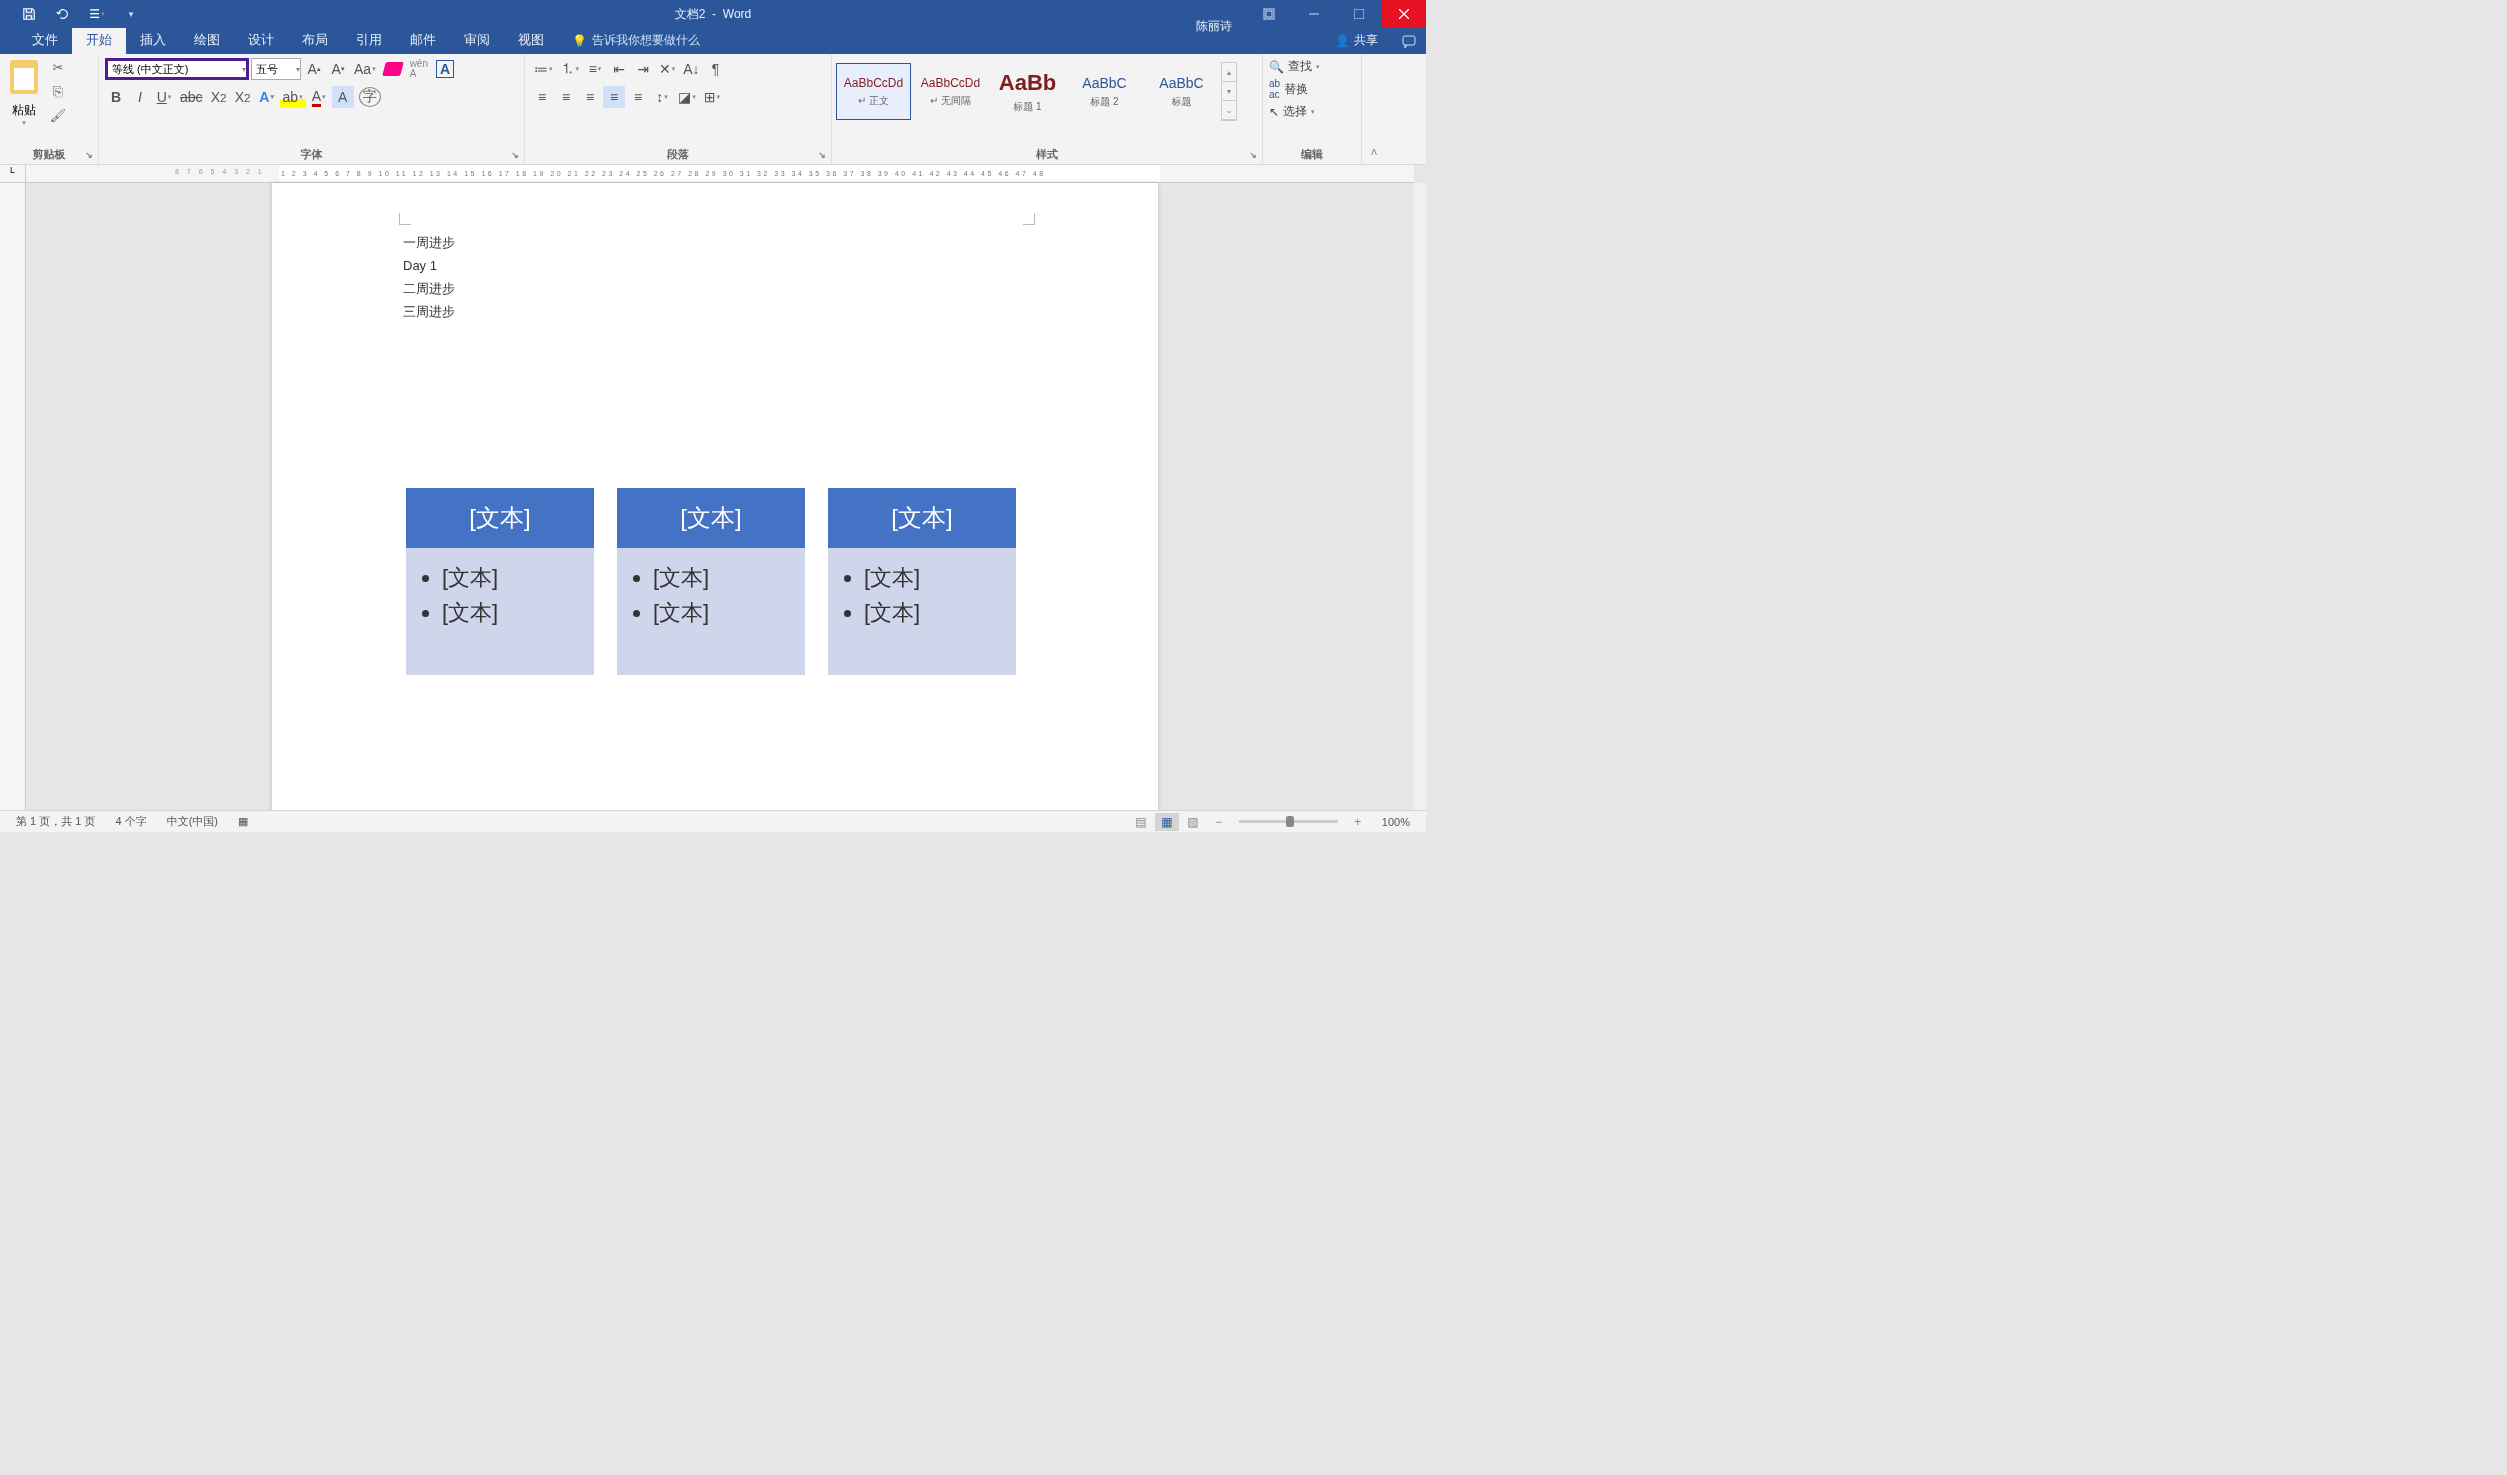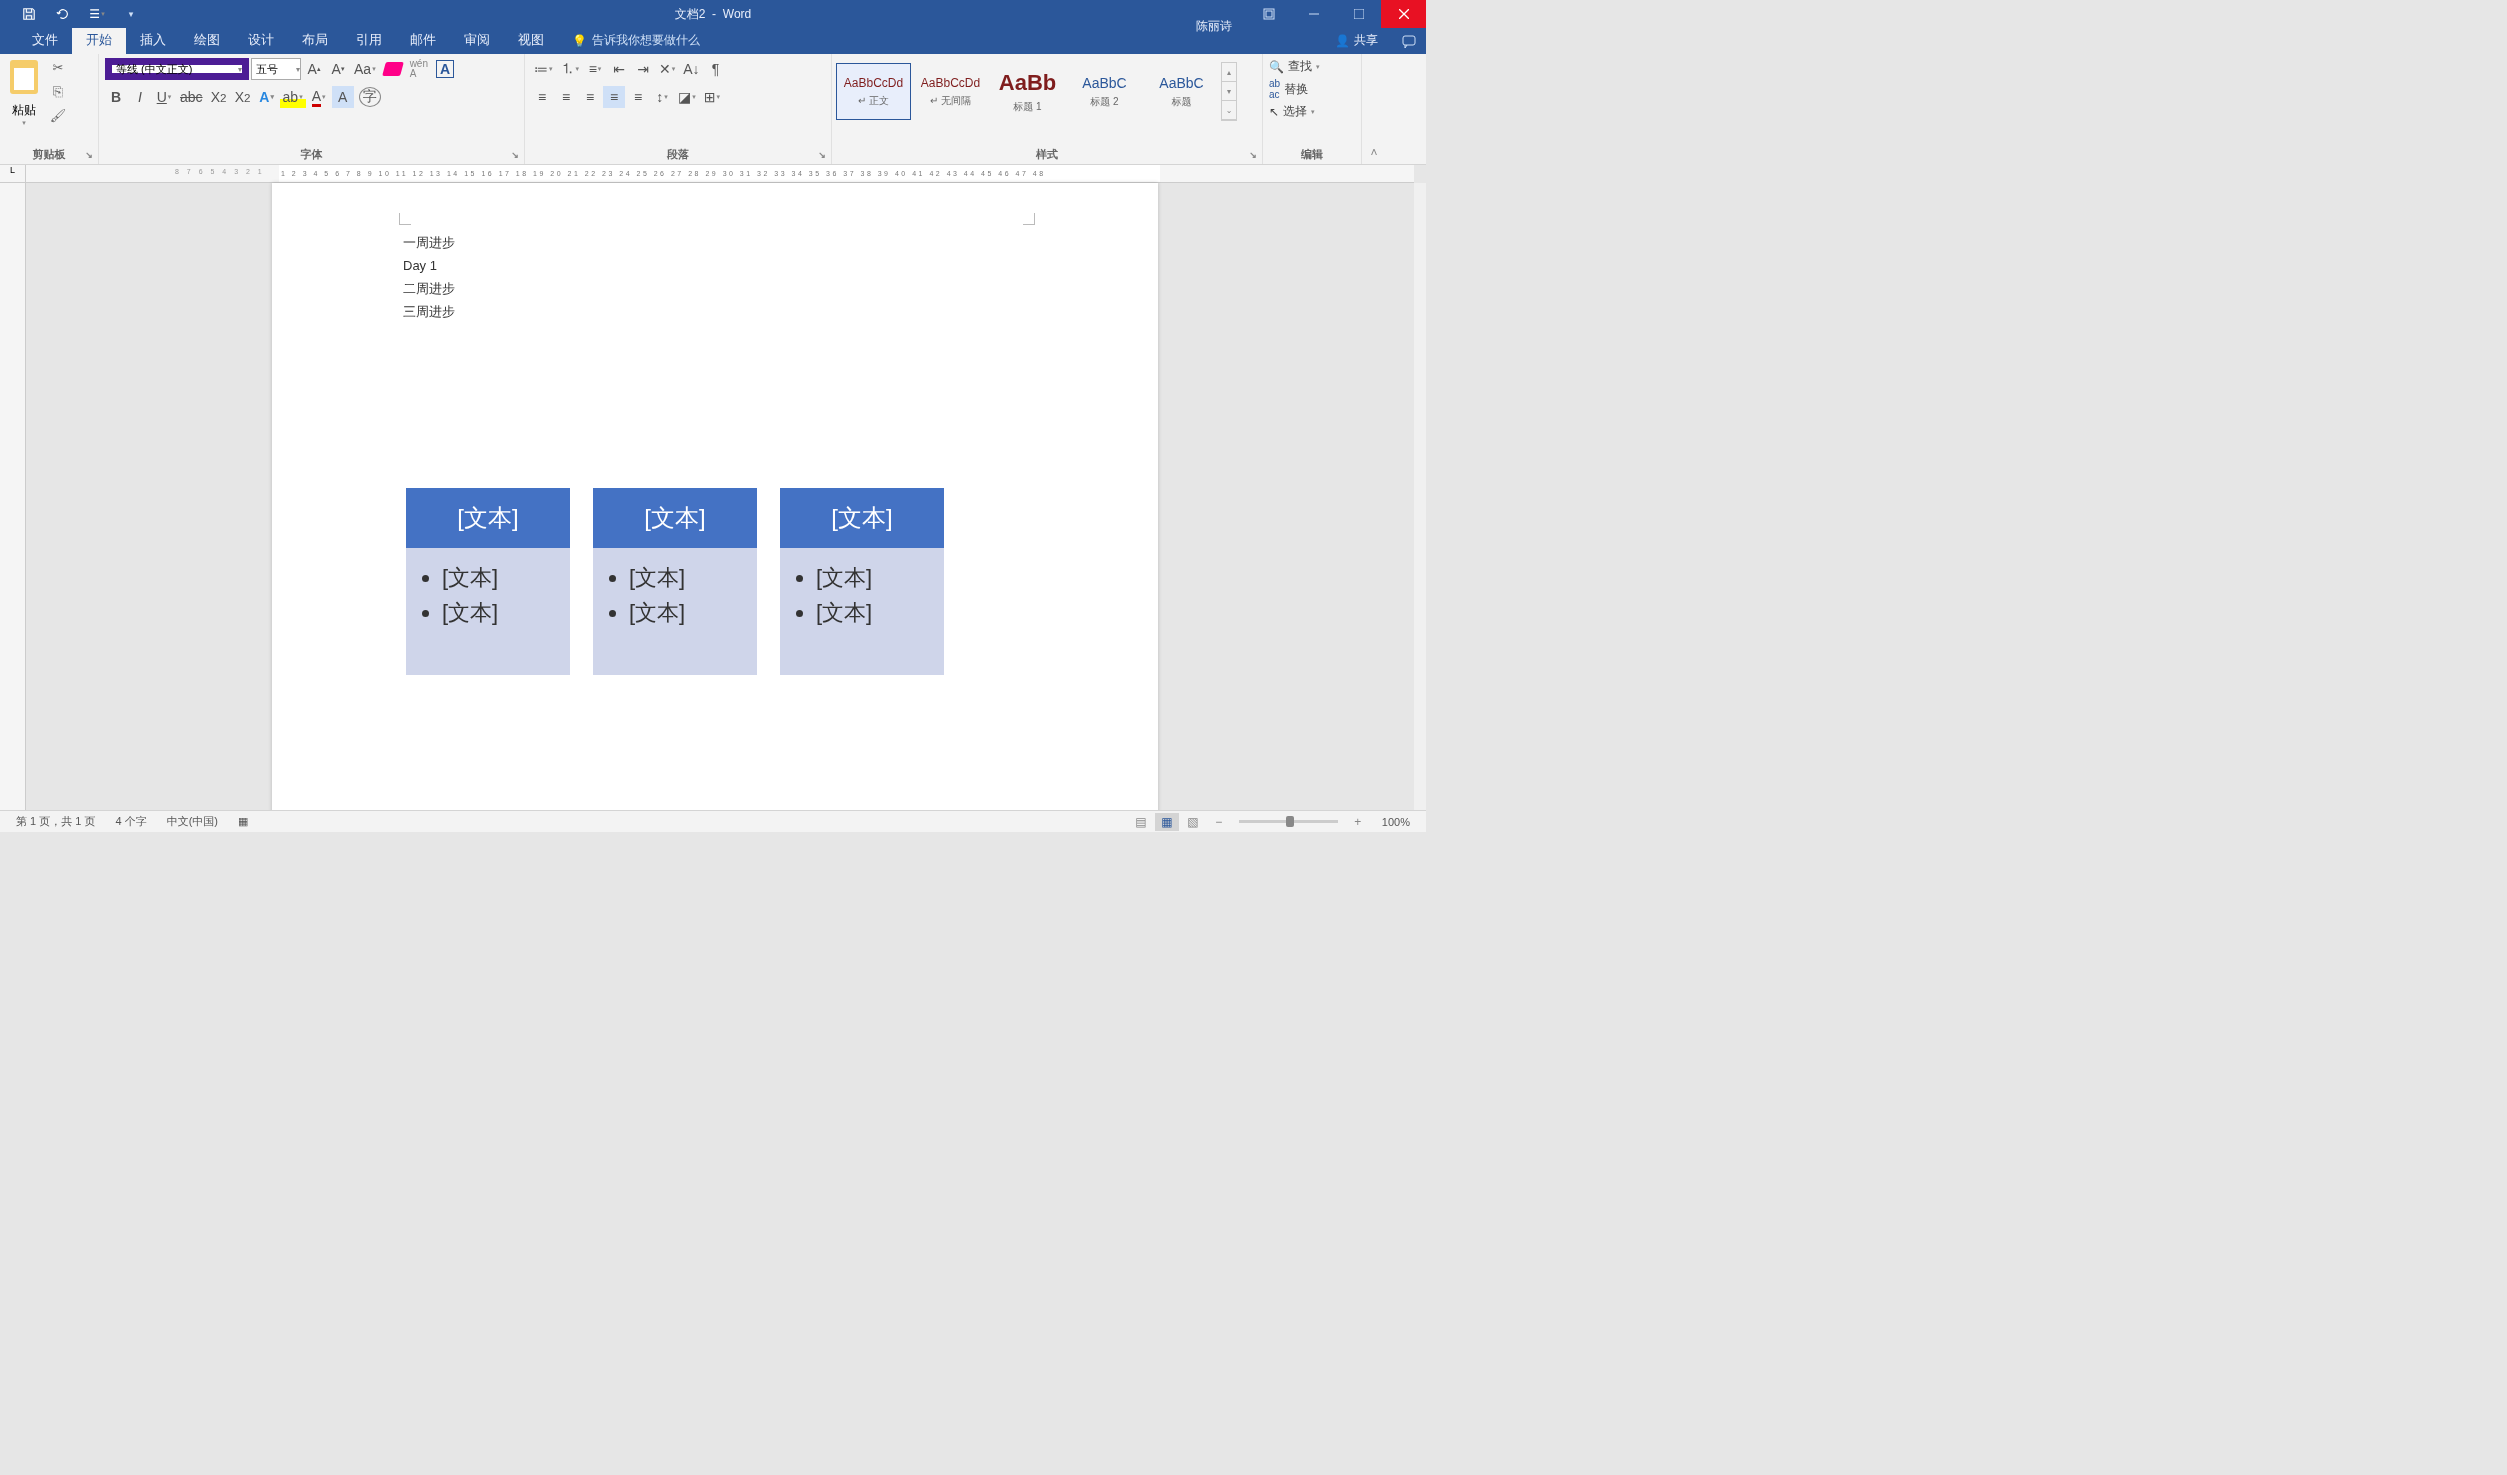--- a/index.html
+++ b/index.html
@@ -30,21 +30,21 @@
 .clipboard .body { display:flex; }
 .paste-big { width: 40px; display: flex; flex-direction: column; align-items: center; padding-top: 4px; }
 .paste-big .clip-icon { width: 28px; height: 34px; background: #f5cc6a; border-radius: 3px; position:relative; }
 .paste-big .clip-icon::after{content:'';position:absolute;left:4px;top:8px;right:4px;bottom:4px;background:#fff;}
 .paste-big .paste-lbl { font-size: 12px; margin-top: 8px; }
 .clip-small { display:flex; flex-direction:column; gap:6px; padding-top:4px; padding-left:4px; }
 .ci { width:20px; height:18px; color:#666; font-size:13px; text-align:center;}
 
 .fontgrp { width: 426px; }
 .fontrow { display: flex; align-items: center; gap: 2px; margin-bottom: 6px;}
-.font-name { width: 144px; height: 22px; border: 7px solid #4c1d95; background: #fff; font-size: 11px; padding-left: 4px; display:flex; align-items:center; }
+.font-name { width: 144px; height: 22px; border: 3px solid #4c1d95; background: #fff; font-size: 11px; padding-left: 4px; display:flex; align-items:center; }
 .font-size { width: 50px; height: 22px; border: 1px solid #ababab; background: #fff; font-size: 11px; padding-left: 4px; display:flex; align-items:center;}
 .ibtn { min-width: 22px; height: 22px; display: inline-flex; align-items: center; justify-content: center; color: #555; font-size: 14px; padding:0 3px;}
 .ibtn.dd::after { content:'▾'; font-size:7px; color:#888; margin-left:1px;}
 .ibtn.hot { background:#cfe0f7; }
 .eraser{width:18px;height:14px;background:#f08;transform:skewX(-15deg);border-radius:2px;}
 .wen{font-size:10px;line-height:1;color:#888;}
 .Aframe{border:1px solid #2b579a;padding:0 3px;font-weight:bold;color:#2b579a;}
 
 .paragrp{ width: 307px;}
 .stylesgrp{ width: 431px;}
@@ -68,21 +68,21 @@
 .ruler-h{ position:absolute; left:26px; right:12px; top:0; height:18px; background:#f5f5f5; border-bottom:1px solid #ccc; overflow:hidden;}
 .ruler-h .track{position:absolute;left:253px;width:881px;height:100%;background:#fff;font-size:7px;color:#777;letter-spacing:2.5px;white-space:nowrap;line-height:18px;padding-left:2px;}
 .ruler-h::before{content:'8 7 6 5 4 3 2 1';position:absolute;left:149px;top:3px;font-size:7px;color:#999;letter-spacing:3px;}
 .ruler-v{ position:absolute; left:0; top:18px; bottom:0; width:26px; background:#f5f5f5; border-right:1px solid #ccc;}
 .scroll-v{position:absolute;right:0;top:18px;bottom:0;width:12px;background:#f0f0f0;}
 .paper{ position:absolute; left:272px; top:18px; width:886px; height:634px; background:#fff; box-shadow:0 0 4px rgba(0,0,0,0.2);}
 .paper .margin-tl{position:absolute;left:127px;top:30px;width:12px;height:12px;border-left:1px solid #bbb;border-bottom:1px solid #bbb;}
 .paper .margin-tr{position:absolute;right:123px;top:30px;width:12px;height:12px;border-right:1px solid #bbb;border-bottom:1px solid #bbb;}
 .doc-text{ position:absolute; left:131px; top:48px; font-size:13px; color:#333; line-height:23px;}
 .smartart{ position:absolute; left:134px; top:305px; display:flex; gap:23px;}
-.sa-card{ width:164px; }
+.sa-card{ width:188px; }
 .sa-head{ background:#4472c4; color:#fff; text-align:center; padding:14px 0; font-size:24px;}
 .sa-body{ background:#cfd5ea; padding:12px 14px; height:127px;}
 .sa-body ul{ list-style:disc; padding-left:22px;}
 .sa-body li{ font-size:22px; color:#333; line-height:1.6;}
 
 .statusbar{ height:22px; background:#f3f3f3; border-top:1px solid #d4d4d4; display:flex; align-items:center; font-size:11px; color:#555; padding:0 6px;}
 .statusbar .sp{ padding:0 10px;}
 .statusbar .right{ margin-left:auto; display:flex; align-items:center; gap:2px;}
 .view-btn{width:24px;height:18px;display:flex;align-items:center;justify-content:center;color:#888;font-size:12px;}
 .view-btn.active{background:#d4d4d4;color:#2b579a;}

